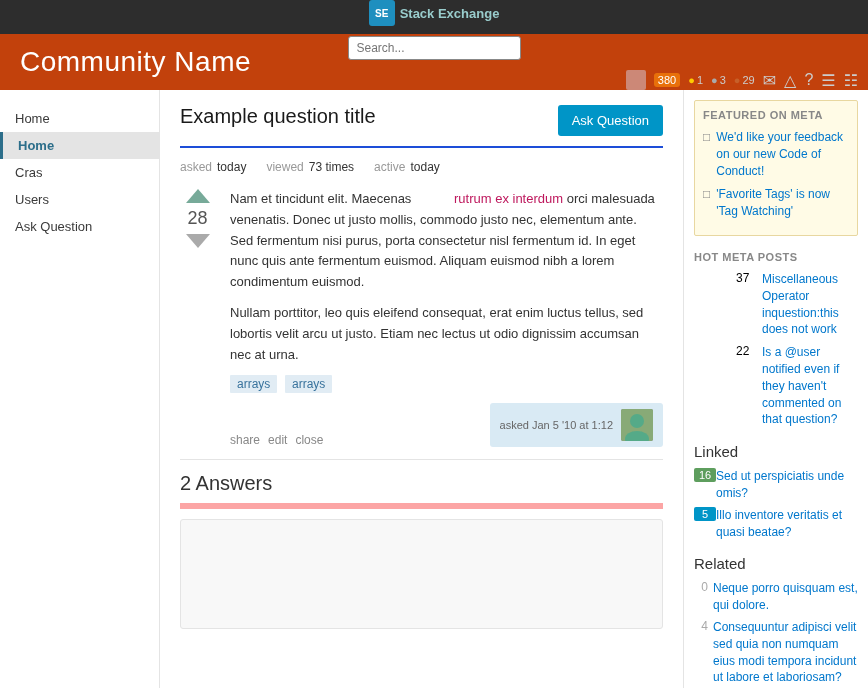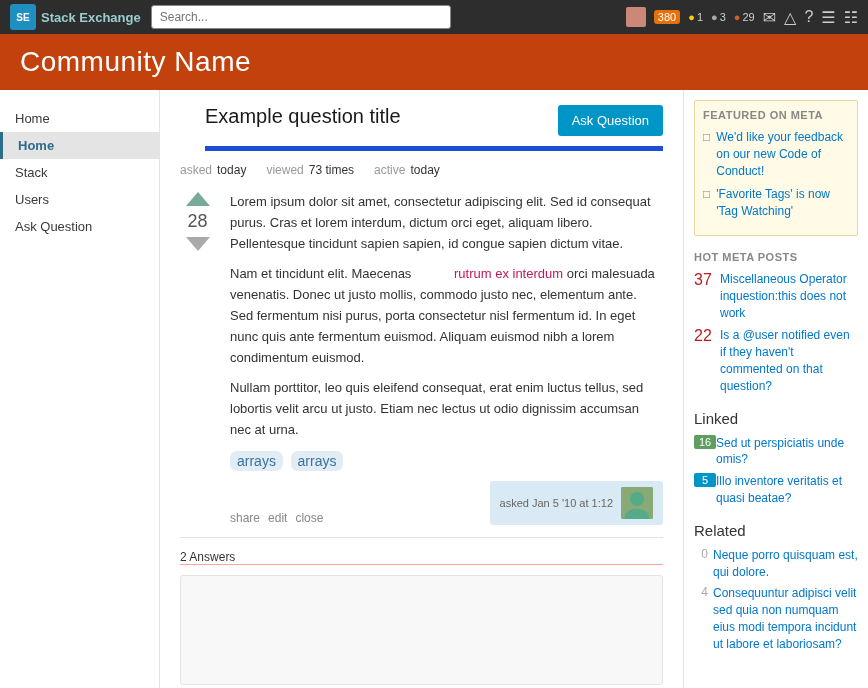--- a/index.html
+++ b/index.html
@@ -6,20 +6,21 @@
     body { font-family: Arial, sans-serif; font-size: 13px; color: #333; background: #f4f4f4; }
 
     
     #header {
       background: #2d2d2d;
       height: 34px;
       display: flex;
       align-items: center;
       padding: 0 10px;
       gap: 10px;
+      flex-direction: column;
     }
     #logo-area {
       display: flex;
       align-items: center;
       gap: 5px;
     }
     #logo-icon {
       width: 26px;
       height: 26px;
       background: #1e8fbf;
@@ -120,24 +121,23 @@
       flex: 1;
       padding: 15px 20px;
       background: #fff;
     }
 
     
     #question-header {
       display: flex;
       align-items: flex-start;
       justify-content: space-between;
-      border-bottom: 5px solid #1d4ed8;
+      border-bottom: 2px solid #1d4ed8;
       padding-bottom: 10px;
       margin-bottom: 12px;
-      margin-left: 25px;
     }
     #question-title {
       font-size: 20px;
       font-weight: normal;
       color: #1a1a1a;
     }
     #ask-question-btn {
       background: #0095c7;
       color: white;
       border: none;
@@ -200,22 +200,22 @@
       line-height: 1.6;
       color: #333;
       margin-bottom: 10px;
     }
     .link-text { color: #be185d; text-decoration: none; margin-left: 39px; }
     .tag-chip {
       display: inline-block;
       background: #e1ecf4;
       color: #39739d;
       padding: 2px 7px;
-      border-radius: 7px;
-      font-size: 14px;
+      border-radius: 1px;
+      font-size: 12px;
       margin-right: 4px;
       cursor: pointer;
     }
     #post-actions {
       display: flex;
       align-items: flex-end;
       justify-content: space-between;
       margin-top: 10px;
     }
     .action-links { display: flex; gap: 8px; font-size: 12px; color: #888; text-align: center; }
@@ -240,21 +240,21 @@
       font-size: 18px;
     }
     .author-name { color: #0095c7; font-size: 12px; }
     .author-rep { font-size: 11px; color: #555; }
 
     
     #post-divider { border: none; border-top: 1px solid #e4e4e4; margin: 12px 0; }
 
     
     #answers-section { margin-top: 5px; }
-    #answers-count { font-size: 12px; margin-bottom: 10px; border-bottom: 1px solid #fca5a5; }
+    #answers-count { font-size: 20px; margin-bottom: 10px; border-bottom: 6px solid #fca5a5; padding-bottom: 8px; }
     #answer-placeholder {
       background: #f8f8f8;
       border: 1px solid #e4e4e4;
       height: 110px;
       border-radius: 3px;
     }
 
     
     #sidebar-right {
       width: 185px;
@@ -299,21 +299,21 @@
       margin-top: 10px;
       letter-spacing: 0.5px;
     }
     .hot-meta-item {
       display: flex;
       gap: 6px;
       margin-bottom: 6px;
       font-size: 12px;
       align-items: flex-start;
     }
-    .hot-meta-num { color: #b91c1c; font-size: 16px; min-width: 20px; }
+    .hot-meta-num { color: #000000; font-size: 12px; min-width: 20px; margin-left: 42px; }
     .hot-meta-link { color: #0077cc; cursor: pointer; line-height: 1.4; }
 
     
     .section-title { font-size: 15px; font-weight: normal; margin-bottom: 8px; }
     .linked-item {
       display: flex;
       gap: 0;
       margin-bottom: 5px;
       align-items: flex-start;
       font-size: 12px;
@@ -382,21 +382,21 @@
 
 <div id="community-bar">
   <h1 id="community-title">Community Name</h1>
 </div>
 
 <div id="main-wrapper">
 
   <div id="sidebar-left">
     <div class="sidebar-item">Home</div>
     <div class="sidebar-item active">Home</div>
-    <div class="sidebar-item">Stack</div>
+    <div class="sidebar-item">Cras</div>
     <div class="sidebar-item">Users</div>
     <div class="sidebar-item">Ask Question</div>
   </div>
 
   <div id="content-area">
 
     <div id="question-header">
       <h2 id="question-title">Example question title</h2>
       <button id="ask-question-btn">Ask Question</button>
     </div>
@@ -416,21 +416,20 @@
       </div>
     </div>
 
     <div id="question-body">
       <div id="vote-area">
         <div class="vote-arrow-up"></div>
         <span class="vote-count">28</span>
         <div class="vote-arrow-down"></div>
       </div>
       <div id="post-content">
-        <p class="post-text">Lorem ipsum dolor sit amet, consectetur adipiscing elit. Sed id consequat purus. Cras et lorem interdum, dictum orci eget, aliquam libero. Pellentesque tincidunt sapien sapien, id congue sapien dictum vitae.</p>
         <p class="post-text">
           <span>Nam et tincidunt elit. Maecenas </span><a class="link-text">rutrum ex interdum</a><span> orci malesuada venenatis. Donec ut justo mollis, commodo justo nec, elementum ante. Sed fermentum nisi purus, porta consectetur nisl fermentum id. In eget nunc quis ante fermentum euismod. Aliquam euismod nibh a lorem condimentum euismod.</span>
         </p>
         <p class="post-text">Nullam porttitor, leo quis eleifend consequat, erat enim luctus tellus, sed lobortis velit arcu ut justo. Etiam nec lectus ut odio dignissim accumsan nec at urna.</p>
 
         <div style="margin-bottom:8px;">
           <span class="tag-chip">arrays</span>
           <span class="tag-chip">arrays</span>
         </div>
 

